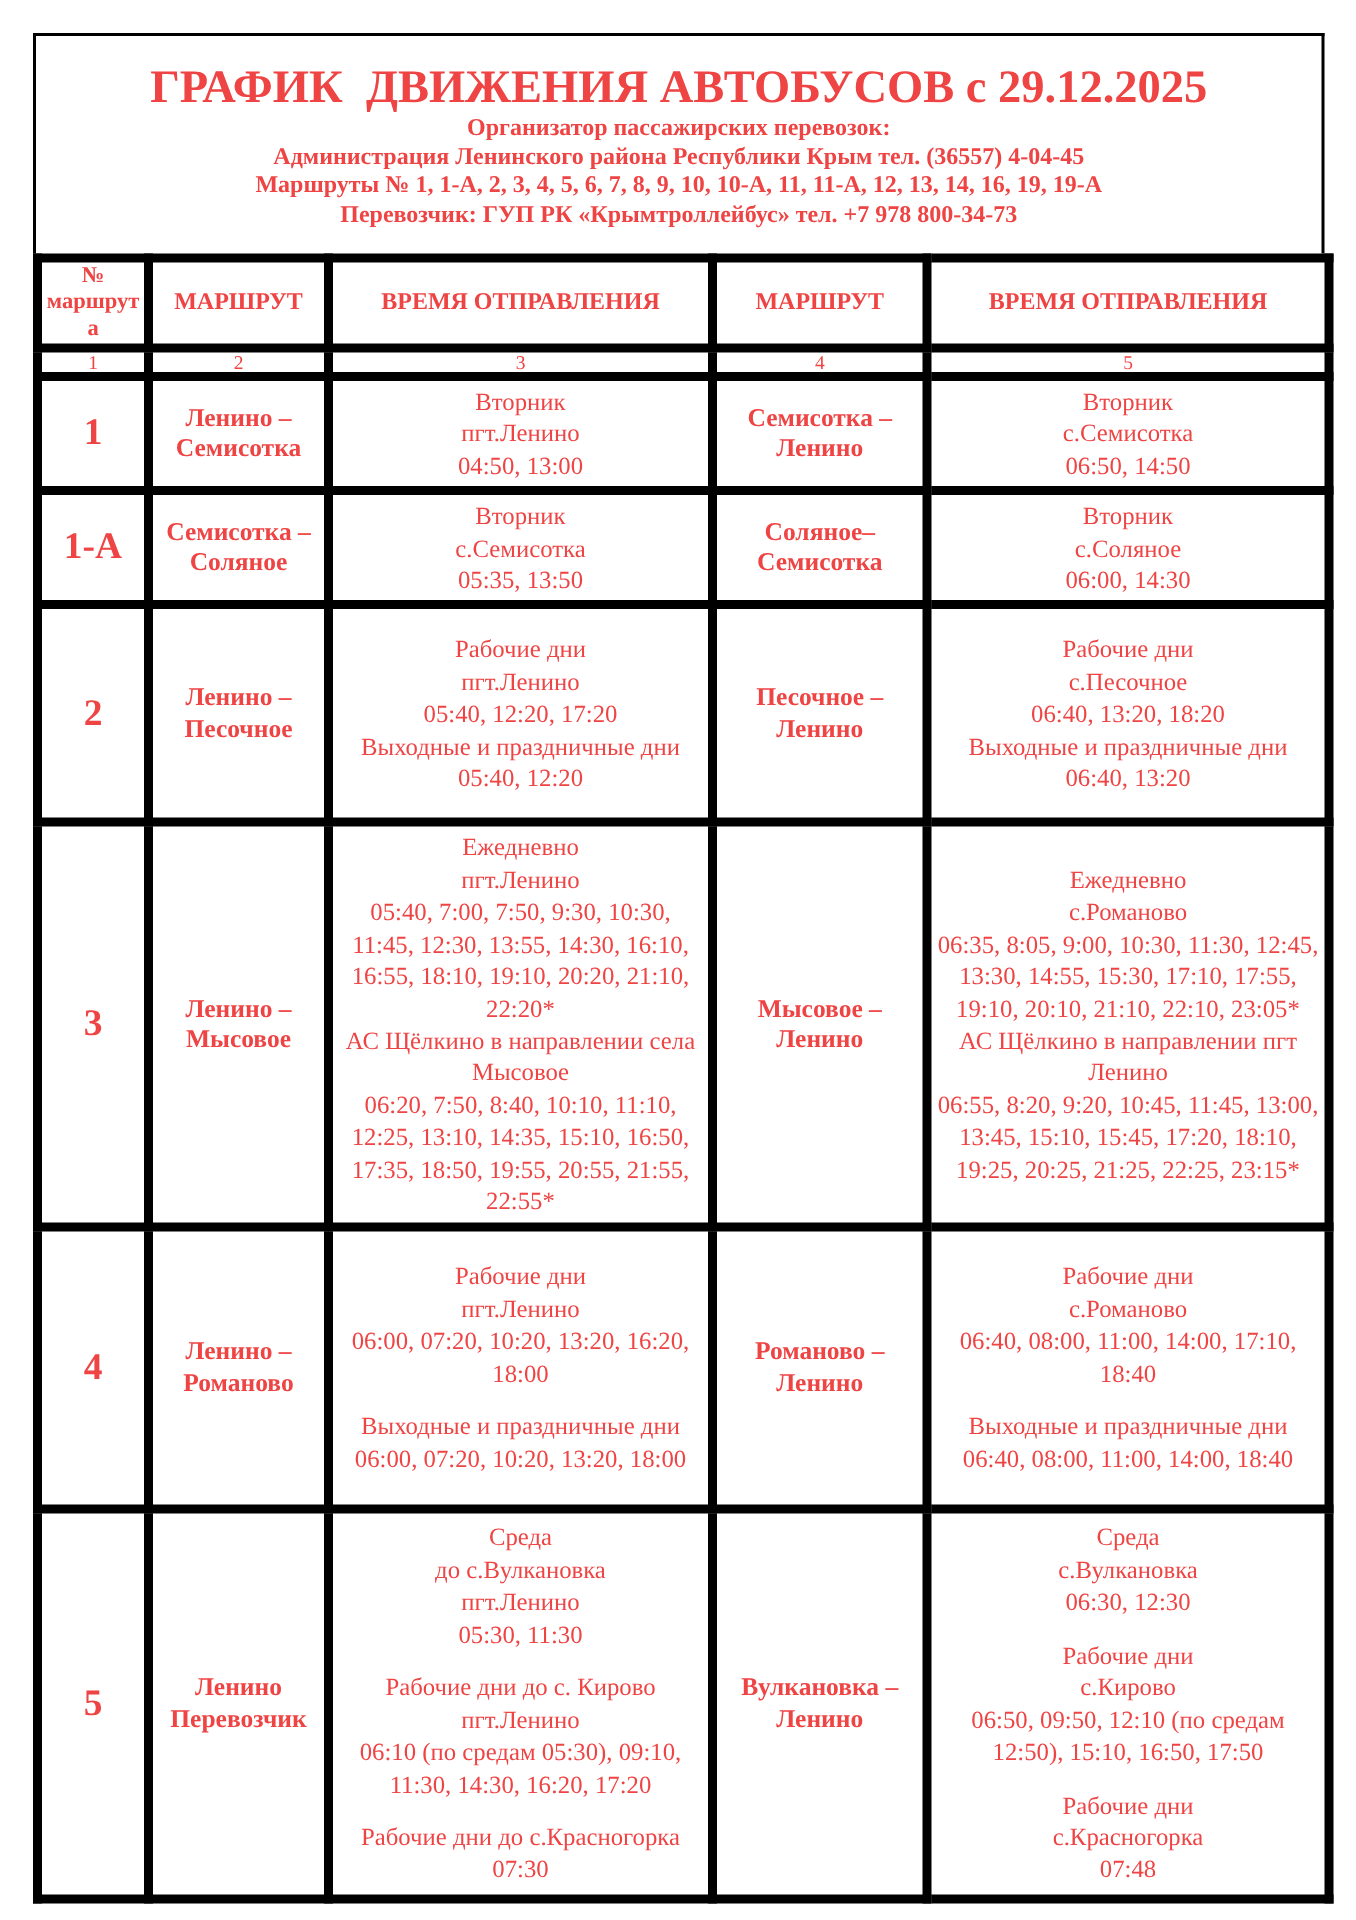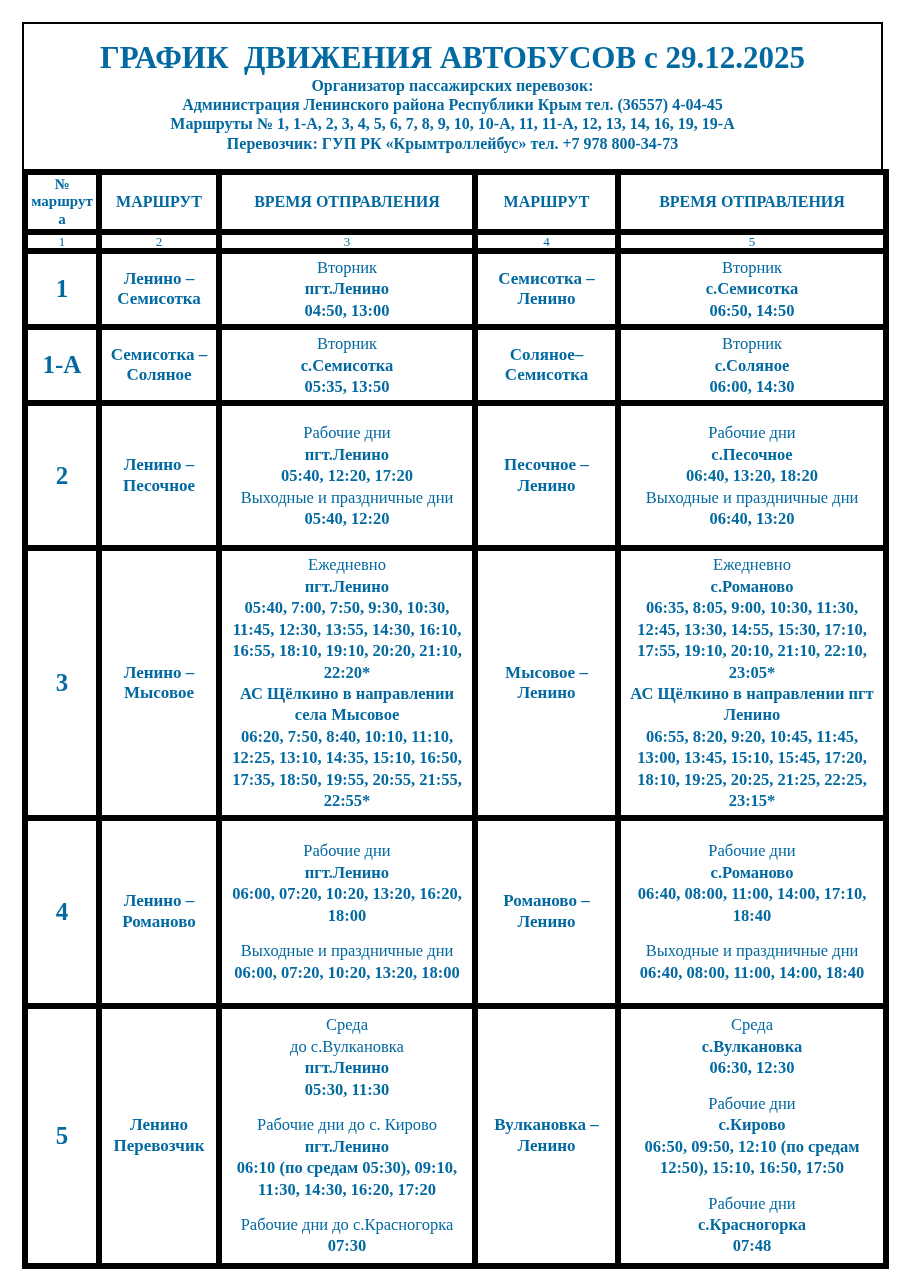--- a/index.html
+++ b/index.html
@@ -1,21 +1,21 @@
 <!DOCTYPE html>
 <html><head>
 <meta charset="utf-8">
 <style>
   * { margin:0; padding:0; box-sizing:border-box; }
   html,body { background:#ffffff; }
   .page {
     position:relative;
     width:904px; height:1280px;
     background:#ffffff;
-    color:#0369a1;
+    color:#ef4444;
     font-family:"Liberation Serif", serif;
     overflow:hidden;
   }
   .doc {
     position:absolute;
     left:22px; top:22px;
     width:861px;
   }
   .title-block {
     width:861px; height:147px;
@@ -69,21 +69,21 @@
     line-height:1.2; padding:1px 3px;
   }
   .schedule tbody td.times{ font-size:16.5px; padding:3px 4px;text-align:center; }
   .schedule tbody tr:nth-child(1){ height:62px; }
   .schedule tbody tr:nth-child(2){ height:64px; }
   .schedule tbody tr:nth-child(3){ height:145px; }
   .schedule tbody tr:nth-child(4){ height:266px; }
   .schedule tbody tr:nth-child(5){ height:188px; }
   .schedule tbody tr:nth-child(6){ height:260px; }
   .line   { line-height:1.3; }
-  .line.b { font-weight:bold; }
+  .line.b { font-weight:normal; }
   .line.r { font-weight:normal; }
   .spacer { height:14px; }
 </style>
 </head>
 <body>
 
 <div class="page">
   <div class="doc">
 
     <div class="title-block">

